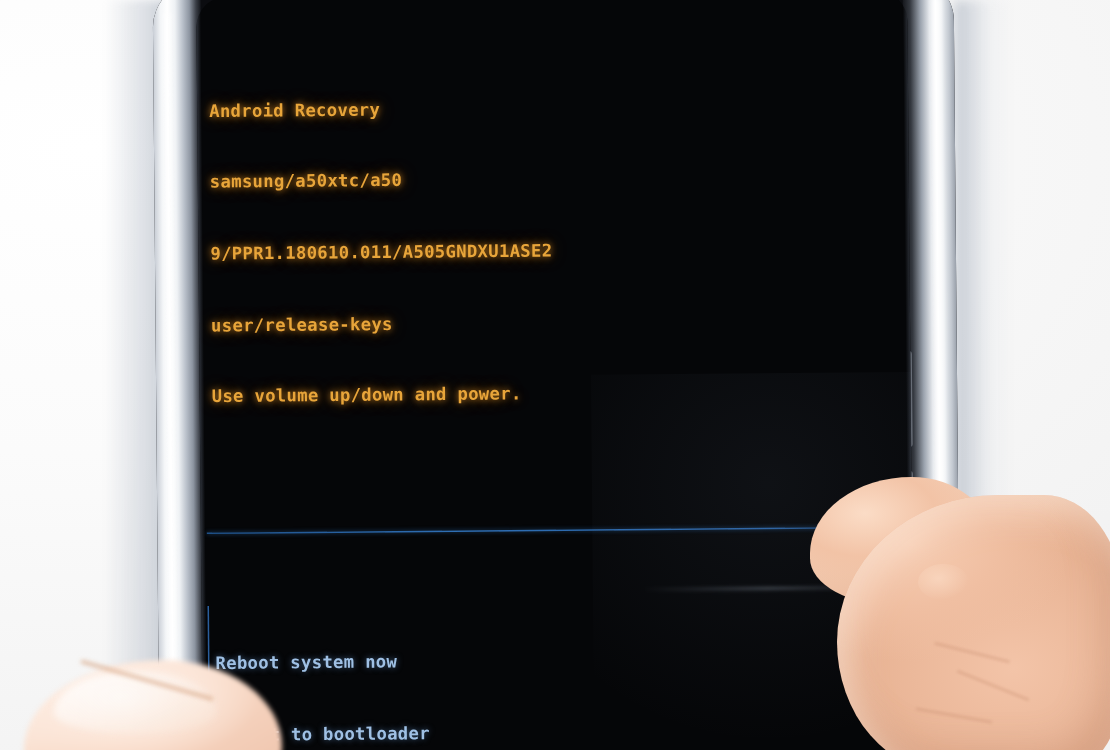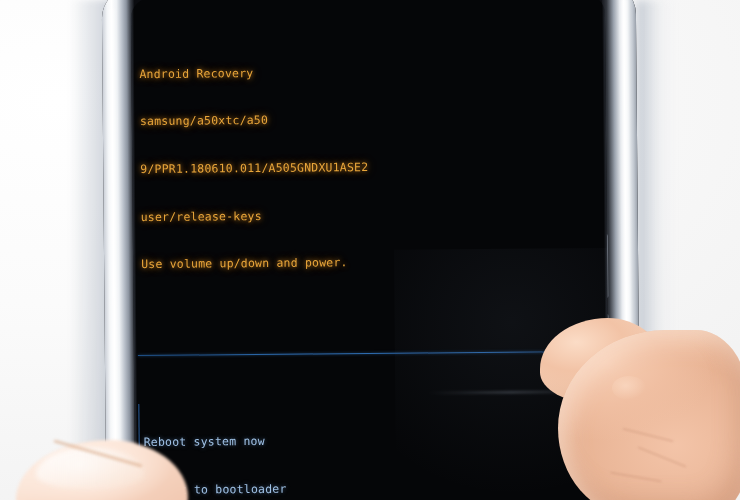--- a/index.html
+++ b/index.html
@@ -4,21 +4,21 @@
 <style>
   * { margin:0; padding:0; box-sizing:border-box; }
   html,body { width:740px; height:500px; overflow:hidden; }
   body {
     background:#ffffff;
     font-family:"DejaVu Sans Mono","Liberation Mono",monospace;
     position:relative;
   }
 
   
-  #scene { position:absolute; inset:0; background:#404040; overflow:hidden; }
+  #scene { position:absolute; inset:0; background:#404040; overflow:hidden;font-weight:bold; }
   .bg-wash {
     position:absolute; inset:0;
     background:
       radial-gradient(120% 90% at 8% 20%, #ffffff 0%, #fbfbfb 45%, #f2f2f2 100%);
   }
   .bg-shadow-left {
     position:absolute; left:70px; top:0; width:50px; height:460px;
     background:linear-gradient(90deg, rgba(190,196,205,0) 0%, rgba(176,184,196,.55) 70%, rgba(150,160,175,.75) 100%);
     filter:blur(3px);
   }

